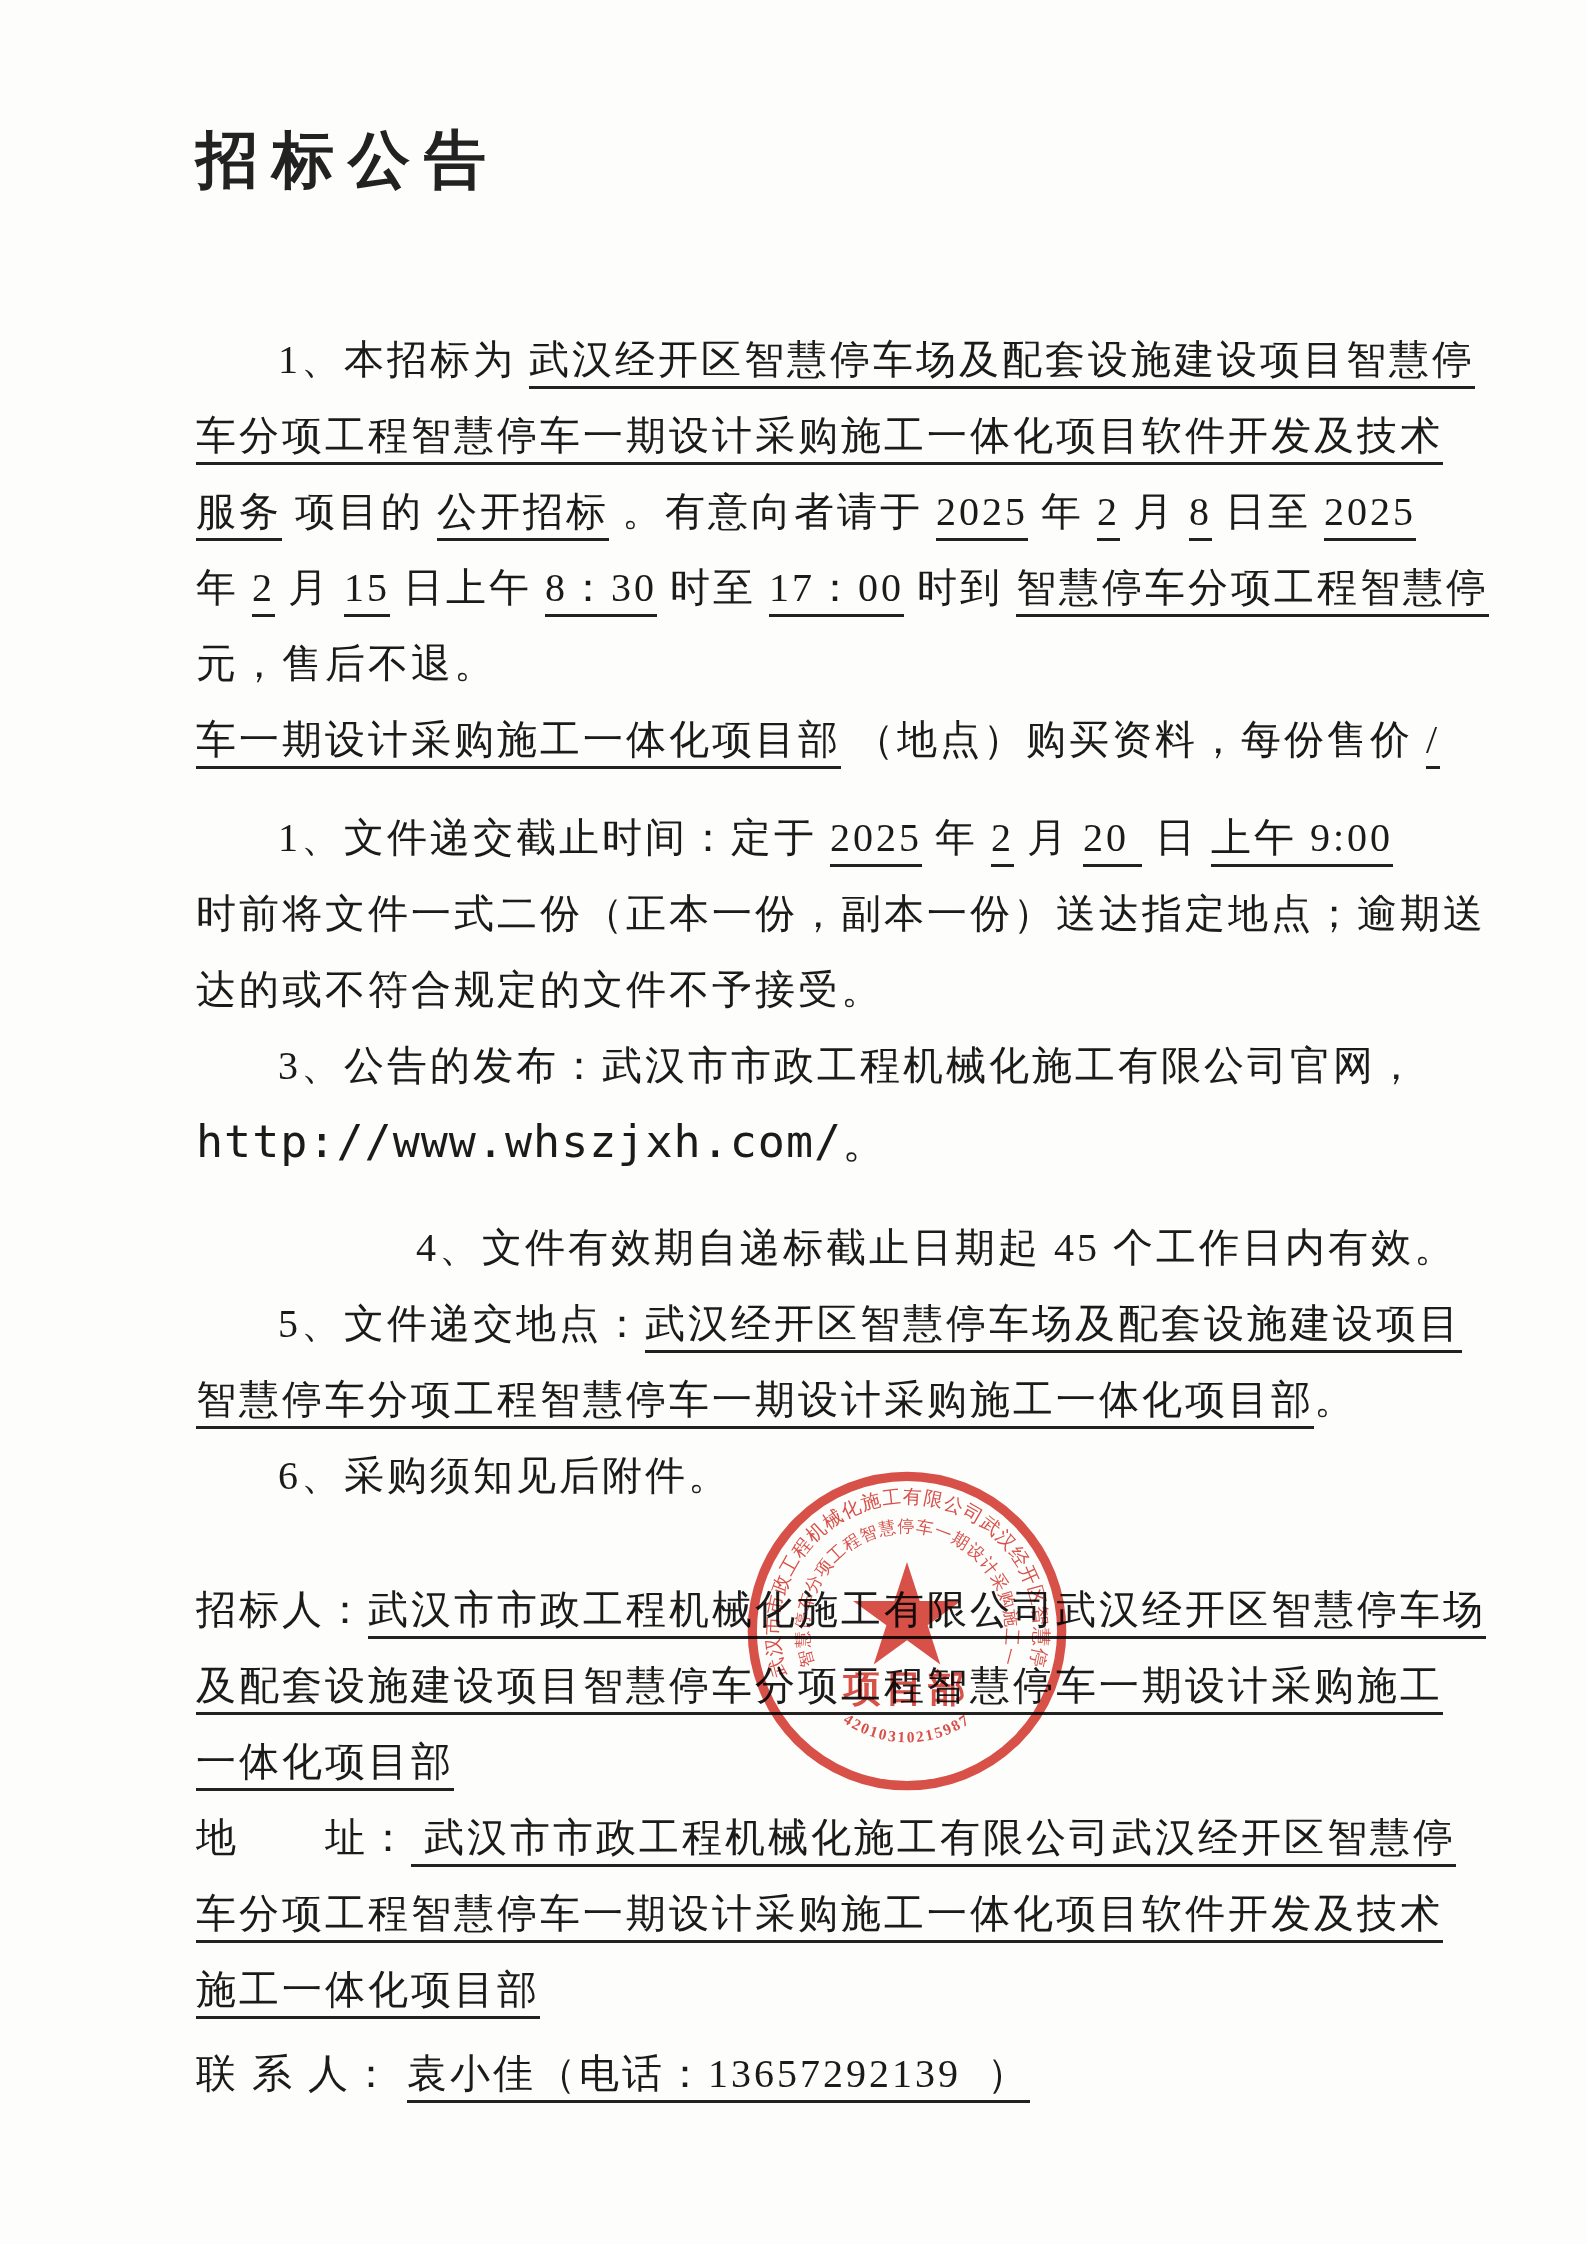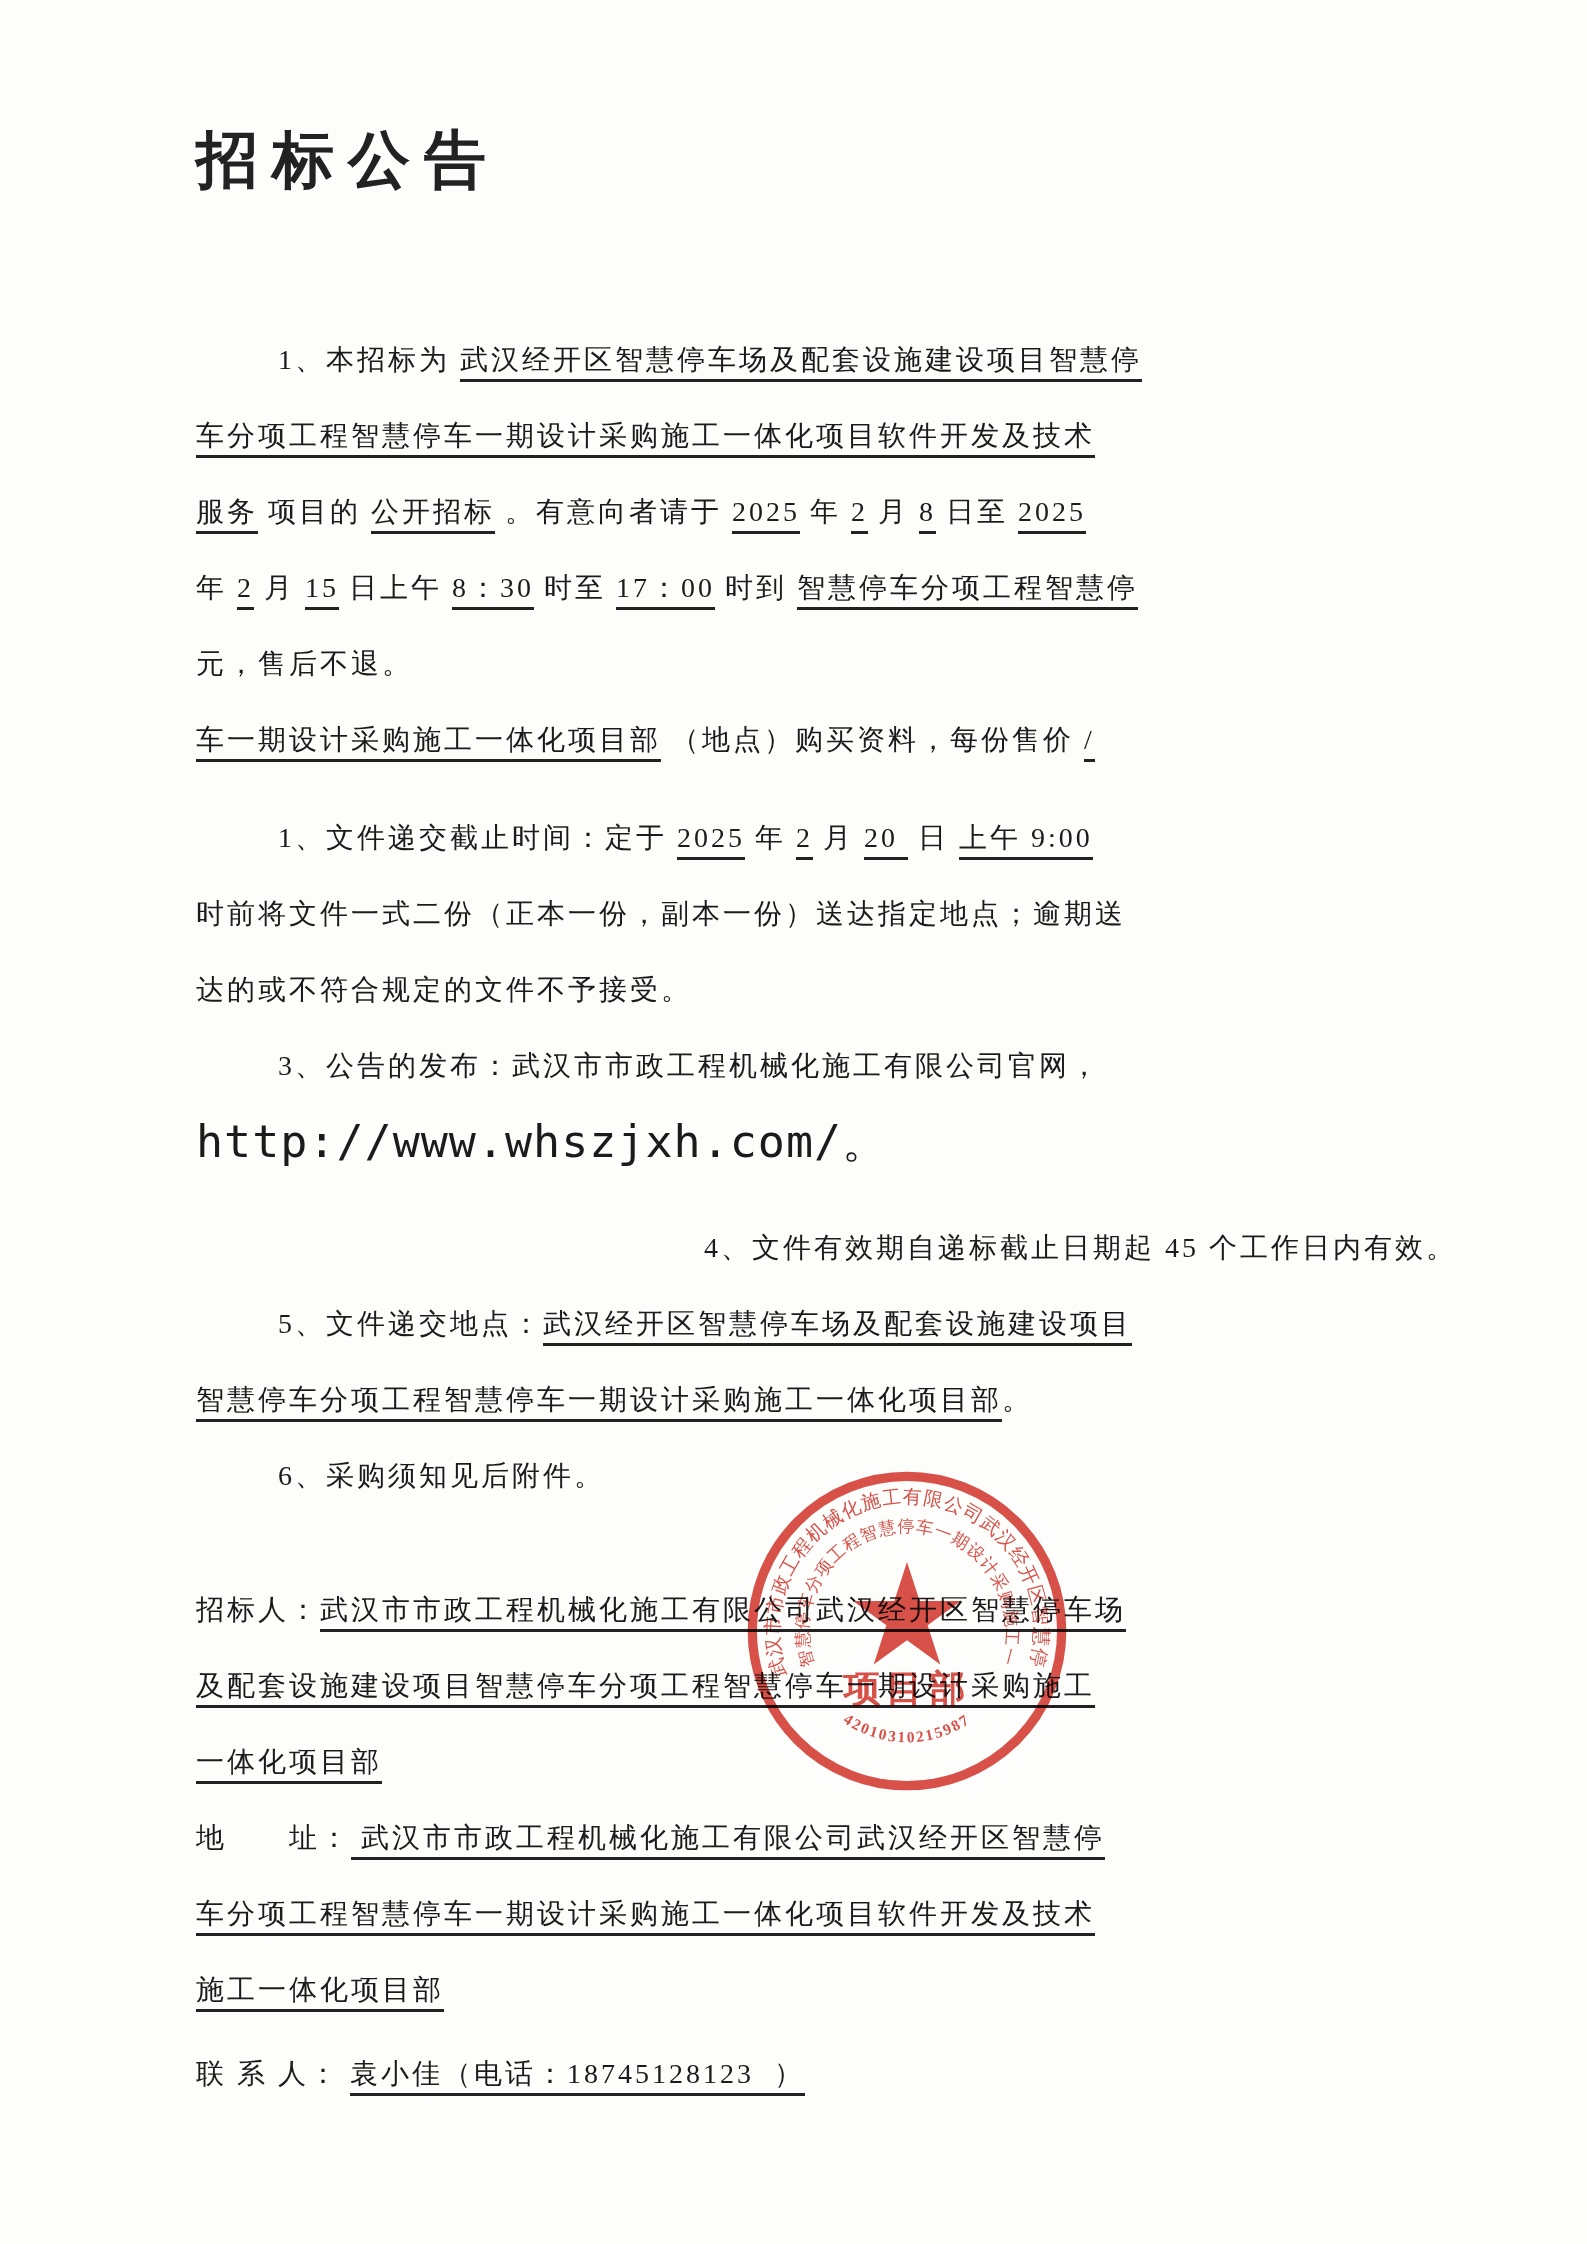--- a/index.html
+++ b/index.html
@@ -21,21 +21,21 @@
     text-align:left;
     font-size:62px;
     font-weight:bold;
     letter-spacing:14px;
     color:#222;
   }
   .body-block{margin-top:120px;}
   .line{
     height:76px;
     line-height:76px;
-    font-size:28px;
+    font-size:40px;
     letter-spacing:3px;
     white-space:pre;
   }
   .line.indent{padding-left:82px;}
   .line.gap-xs{margin-top:8px;}
   .line.gap-sm{margin-top:22px;}
   .line.gap-md{margin-top:30px;text-align:right;}
   .line.gap-lg{margin-top:58px;}
   .line.mono{
     font-family:"DejaVu Sans Mono","Liberation Mono",monospace;
@@ -78,21 +78,21 @@
       <div class="line indent gap-md"><span>4、文件有效期自递标截止日期起 45 个工作日内有效。</span></div>
       <div class="line indent"><span>5、文件递交地点：</span><span class="u">武汉经开区智慧停车场及配套设施建设项目</span></div>
       <div class="line"><span class="u">智慧停车分项工程智慧停车一期设计采购施工一体化项目部</span><span>。</span></div>
       <div class="line indent"><span>6、采购须知见后附件。</span></div>
       <div class="line gap-lg"><span>招标人：</span><span class="u">武汉市市政工程机械化施工有限公司武汉经开区智慧停车场</span></div>
       <div class="line"><span class="u">及配套设施建设项目智慧停车分项工程智慧停车一期设计采购施工</span></div>
       <div class="line"><span class="u">一体化项目部</span></div>
       <div class="line"><span>地　　址：</span><span class="u"> 武汉市市政工程机械化施工有限公司武汉经开区智慧停</span></div>
       <div class="line"><span class="u">车分项工程智慧停车一期设计采购施工一体化项目软件开发及技术</span></div>
       <div class="line"><span class="u">施工一体化项目部</span></div>
-      <div class="line gap-xs"><span>联 系 人： </span><span class="u">袁小佳（电话：18745128123  ）</span></div>
+      <div class="line gap-xs"><span>联 系 人： </span><span class="u">袁小佳（电话：13657292139  ）</span></div>
     </div>
 
   <div class="stamp">
     <svg viewBox="0 0 320 320">
       <defs>
         <path id="arcOuter" d="M 43.5 202.4 A 124 124 0 1 1 276.5 202.4" fill="none"></path>
         <path id="arcInner" d="M 69.8 192.8 A 96 96 0 1 1 250.2 192.8" fill="none"></path>
         <path id="arcNumber" d="M 90.6 242.7 A 108 108 0 0 0 229.4 242.7" fill="none"></path>
       </defs>
 

